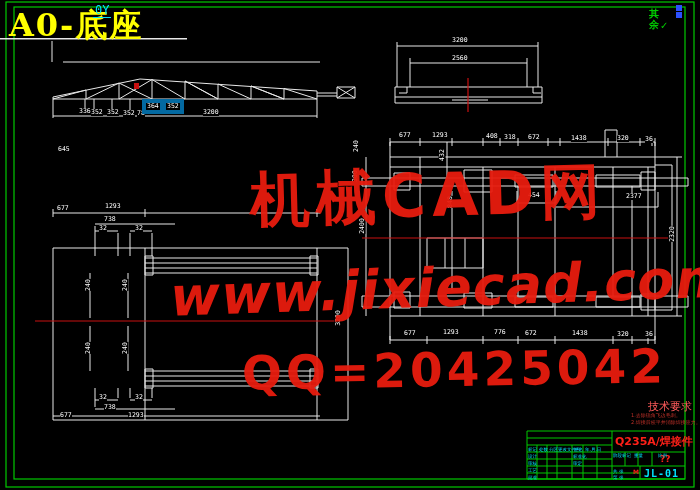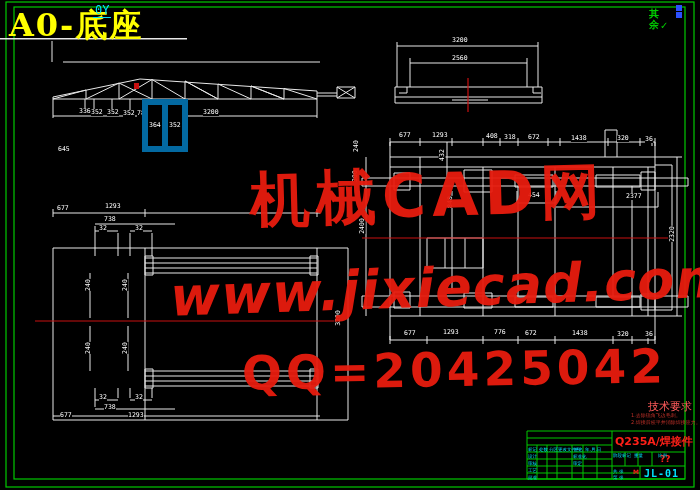--- a/index.html
+++ b/index.html
@@ -16,21 +16,21 @@
        border-bottom:1px solid #00e5ff;padding:0 2px;}
   #corner-glyph{left:676px;top:4px;z-index:5;}
   #corner-glyph i{display:block;width:6px;height:6px;background:#2c50ff;margin:1px 0;}
   #rough{left:649px;top:8px;z-index:5;color:#00c800;font-size:10px;width:12px;line-height:11px;
          word-break:break-all;font-weight:bold;}
   #rough-mark{left:660px;top:20px;z-index:5;color:#00c800;font-size:10px;font-weight:bold;}
   
   .dim{position:absolute;z-index:2;color:#fff;background:#000;font-size:6.5px;line-height:7px;
        font-family:"DejaVu Sans Mono",monospace;white-space:nowrap;}
   .dim.rot{transform:translate(-50%,-50%) rotate(-90deg);background:#000;}
-  .dim.boxed{border:6px solid #0369a1;padding:17px 1px;text-align:center;}
+  .dim.boxed{border:4px solid #0369a1;padding:0 1px;text-align:center;}
   
   .wm{position:absolute;z-index:6;color:#e81c0e;font-weight:bold;white-space:nowrap;opacity:.95;}
   #wm1{left:250px;top:156px;font-size:60px;letter-spacing:6px;transform:rotate(-1.5deg);}
   #wm2{left:170px;top:256px;font-size:54px;font-style:italic;letter-spacing:1px;transform:rotate(-2deg);}
   #wm3{left:242px;top:342px;font-size:47px;letter-spacing:4px;transform:rotate(-1deg);}
   
   #note-title{left:648px;top:399px;z-index:4;color:#ff5a5a;font-size:11px;font-weight:normal;white-space:nowrap;}
   .note-line{position:absolute;z-index:4;color:#c03028;font-size:5px;line-height:6px;white-space:nowrap;}
   
   #material{left:615px;top:434px;z-index:4;color:#ff2018;font-size:11px;font-weight:bold;white-space:nowrap;}

